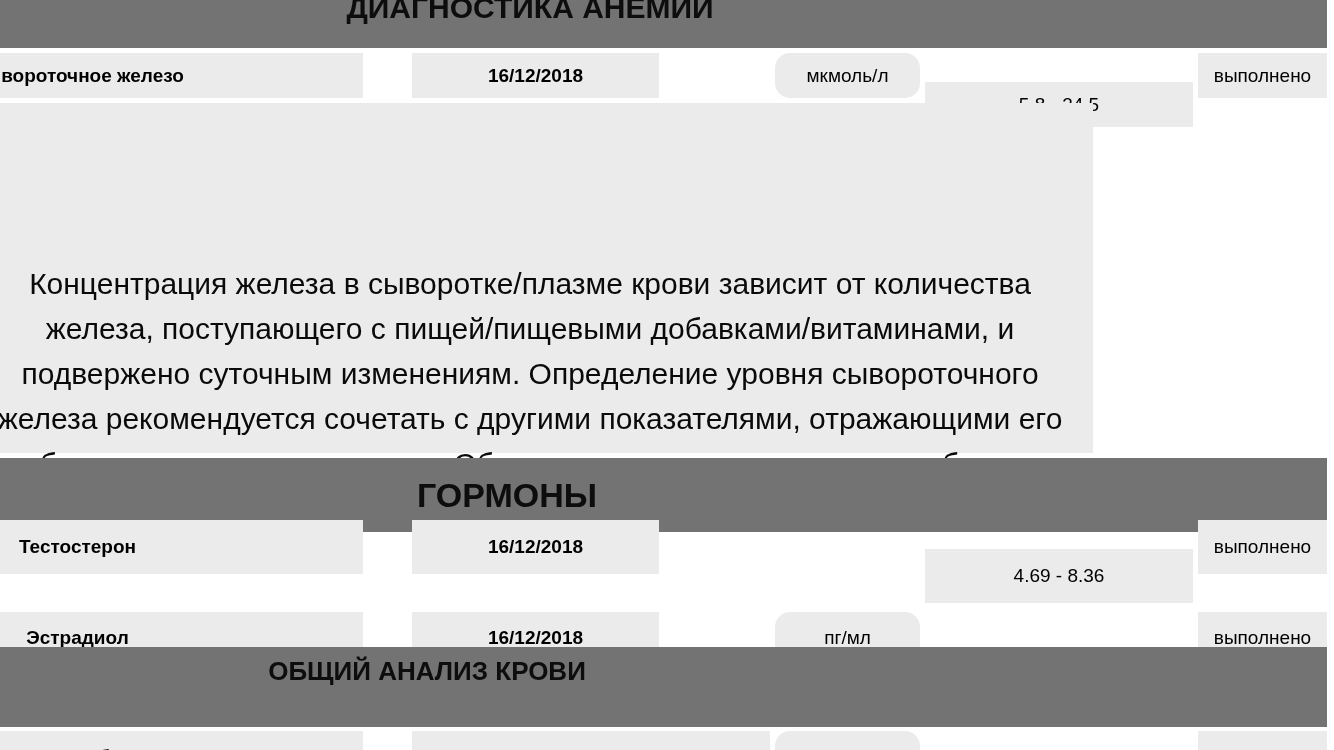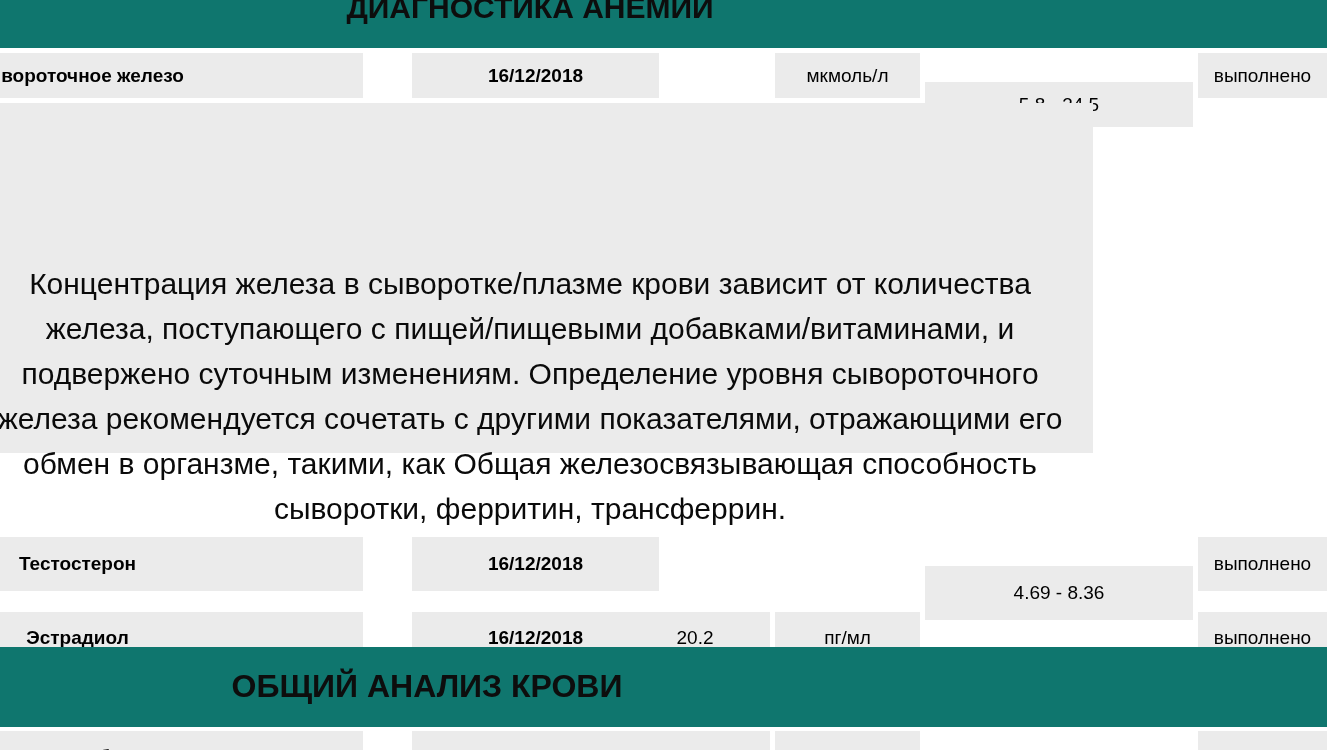--- a/index.html
+++ b/index.html
@@ -1,32 +1,32 @@
 <!DOCTYPE html>
 <html><head>
 <meta charset="utf-8">
 <style>
   html,body{margin:0;padding:0;background:#ffffff;}
   #page{position:relative;width:1334px;height:750px;overflow:hidden;background:#ffffff;
         font-family:"Liberation Sans","DejaVu Sans",sans-serif;color:#000;}
 
   
-  .band{position:absolute;left:0;width:1327px;background:#0f766e;}
+  .band{position:absolute;left:0;width:1327px;background:#737373;}
   .band-title{position:absolute;transform:translateX(-50%);font-weight:bold;white-space:nowrap;color:#0d0d0d;}
 
   
   .row{position:absolute;left:0;width:1334px;}
   .cell{position:absolute;top:0;height:100%;background:#ebebeb;
         display:flex;align-items:center;justify-content:center;
         font-size:19px;white-space:nowrap;overflow:visible;}
   .bold{font-weight:bold;}
   .c-name  {left:-208px;width:571px;}
   .c-date  {left:368px; width:247px;margin-left:44px;}
   .c-value {left:620px; width:150px;}
-  .c-units {left:775px; width:145px;}
+  .c-units {left:775px; width:145px;border-radius:15px;}
   .c-range {left:925px; width:268px;margin-top:29px;}
   .c-status{left:1198px;width:129px;}
 
   
   .note-block{position:absolute;left:0;top:103px;width:1093px;height:350px;background:#ebebeb;}
   .note-lines{position:absolute;left:-208px;top:158px;width:1476px;text-align:center;
               font-size:30px;line-height:45px;color:#0a0a0a;}
   .note-line{white-space:nowrap;}
 </style>
 </head>
@@ -50,38 +50,40 @@
     <div class="note-lines">
       <div class="note-line">Концентрация железа в сыворотке/плазме крови зависит от количества</div>
       <div class="note-line">железа, поступающего с пищей/пищевыми добавками/витаминами, и</div>
       <div class="note-line">подвержено суточным изменениям. Определение уровня сывороточного</div>
       <div class="note-line">железа рекомендуется сочетать с другими показателями, отражающими его</div>
       <div class="note-line">обмен в органзме, такими, как Общая железосвязывающая способность</div>
       <div class="note-line">сыворотки, ферритин, трансферрин.</div>
     </div>
   </div>
 
+  <div class="band" style="top:458px;height:74px">
+    <span class="band-title" style="left:507px;top:18px;font-size:34px">ГОРМОНЫ</span>
+  </div>
 
-  <div class="row" style="top:537px;height:54px">
+  <div class="row" style="top:520px;height:54px">
     <div class="cell c-name bold">Тестостерон</div>
     <div class="cell c-date bold">16/12/2018</div>
     <div class="cell c-range">4.69 - 8.36</div>
     <div class="cell c-status">выполнено</div>
   </div>
 
   <div class="row" style="top:612px;height:51px">
     <div class="cell c-name bold">Эстрадиол</div>
     <div class="cell c-date bold">16/12/2018</div>
-    <div class="cell c-value">20.2</div>
     <div class="cell c-units">пг/мл</div>
     <div class="cell c-status">выполнено</div>
   </div>
 
   <div class="band" style="top:647px;height:80px">
-    <span class="band-title" style="left:427px;top:21px;font-size:32px">ОБЩИЙ АНАЛИЗ КРОВИ</span>
+    <span class="band-title" style="left:427px;top:9px;font-size:26px">ОБЩИЙ АНАЛИЗ КРОВИ</span>
   </div>
 
   <div class="row" style="top:731px;height:52px">
     <div class="cell c-name bold">Гемоглобин</div>
     <div class="cell c-date bold">16/12/2018</div>
     <div class="cell c-value bold">137 +</div>
     <div class="cell c-units">г/л</div>
     <div class="cell c-range">132 - 173</div>
     <div class="cell c-status">выполнено</div>
   </div>

